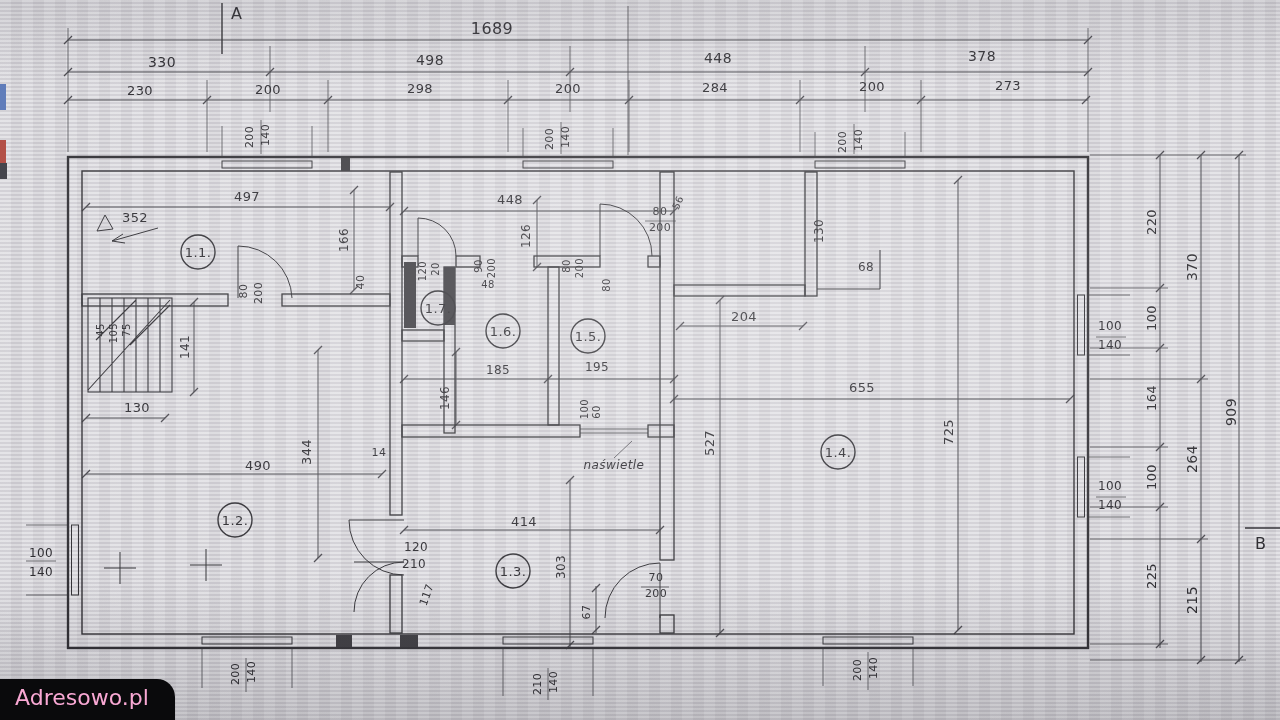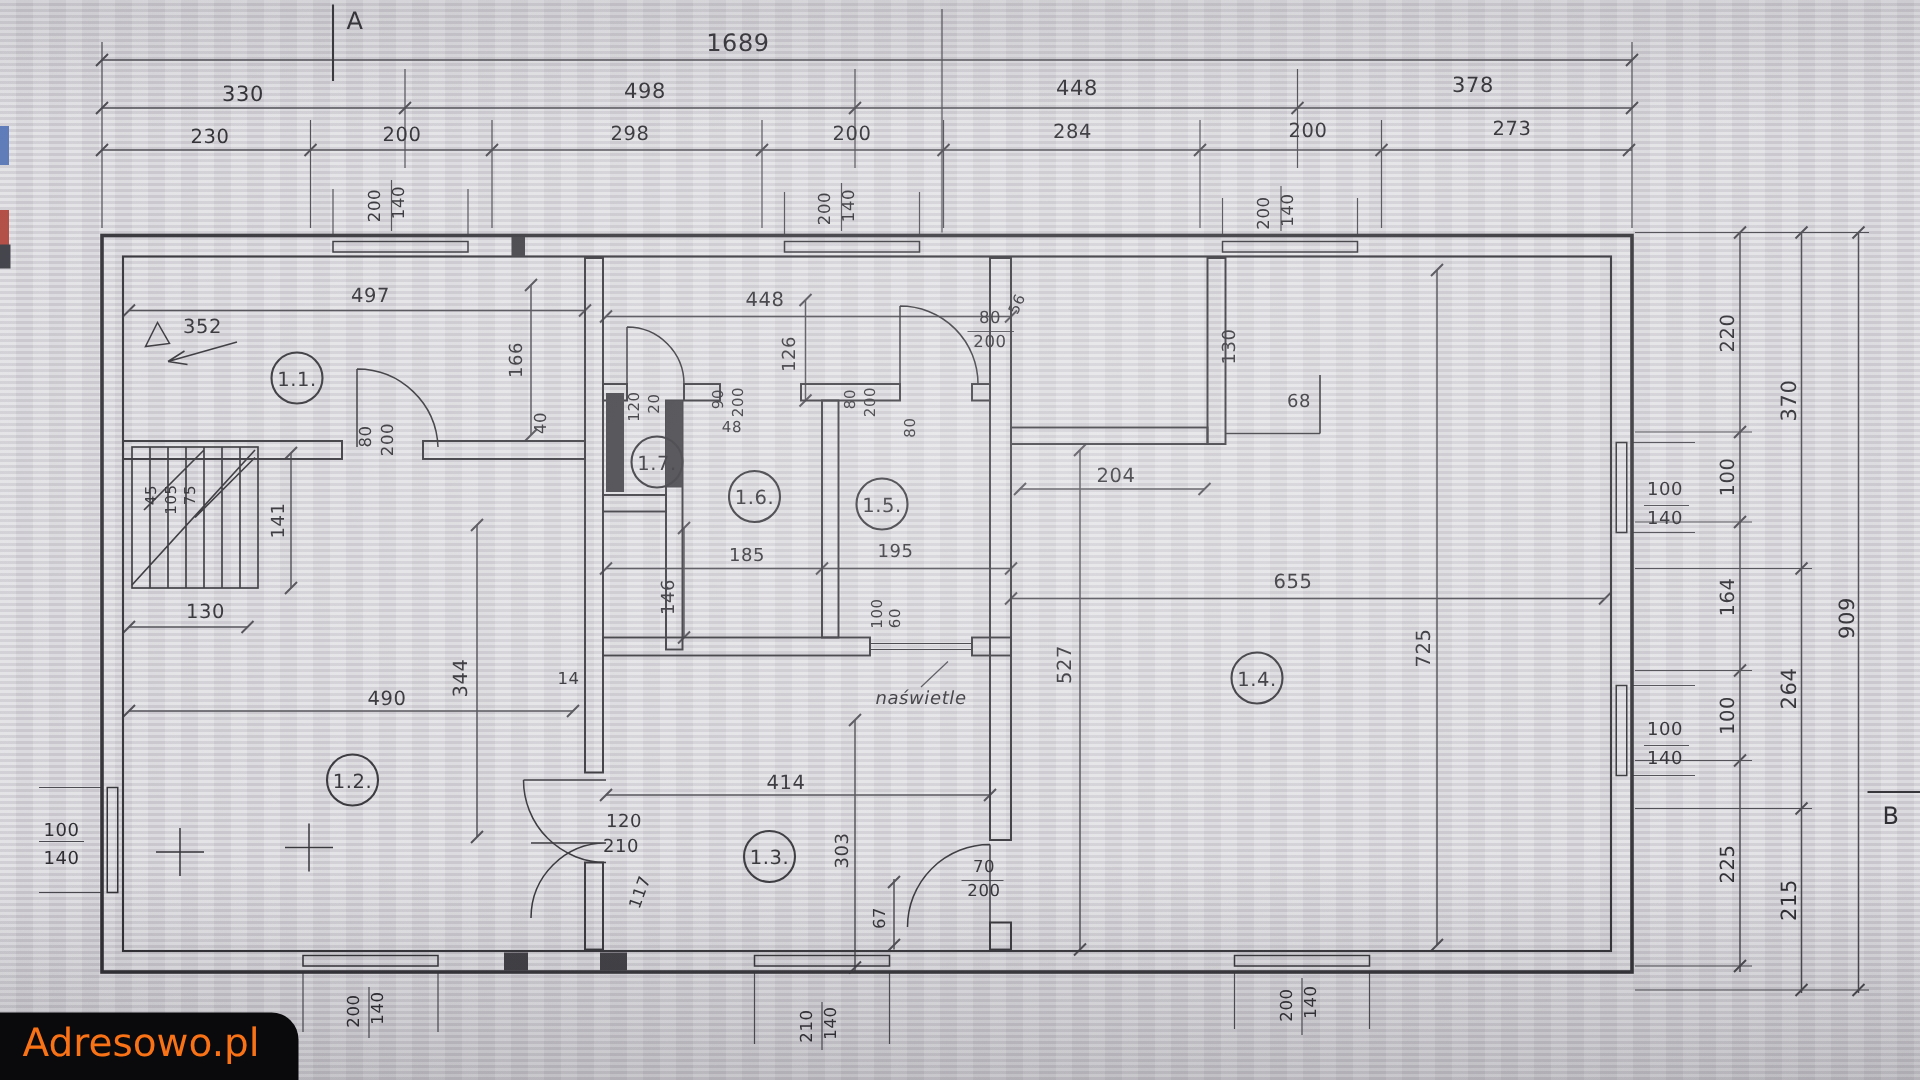--- a/index.html
+++ b/index.html
@@ -8,22 +8,22 @@
       repeating-linear-gradient(90deg, rgba(255,255,255,.05) 0 11px, rgba(0,0,0,.035) 11px 22px),
       repeating-linear-gradient(180deg, #e2e1e5 0 2px, #cfcdd3 2px 4px);
     font-family:"DejaVu Sans",sans-serif;}
   .shade{position:absolute;inset:0;pointer-events:none;z-index:3;
     background:
       linear-gradient(180deg, rgba(90,88,96,.10) 0%, rgba(255,255,255,0) 12%, rgba(255,255,255,0) 80%, rgba(60,58,66,.16) 100%),
       radial-gradient(130% 110% at 52% 42%, rgba(255,255,255,.22) 0%, rgba(255,255,255,0) 55%, rgba(70,68,78,.18) 100%);}
   svg.plan{position:absolute;left:0;top:0;z-index:2}
   .dim{fill:#2a292e;font-family:"DejaVu Sans",sans-serif;letter-spacing:.4px}
   .it{font-style:italic}
-  .watermark{position:absolute;left:0;bottom:0;background:#0a0a0c;color:#f97316;
-    font-size:26px;line-height:1;padding:8px 26px 11px 15px;border-top-right-radius:18px;z-index:5;
+  .watermark{position:absolute;left:0;bottom:0;background:#0a0a0c;color:#f9a8d4;
+    font-size:22px;line-height:1;padding:8px 26px 11px 15px;border-top-right-radius:18px;z-index:5;
     font-family:"DejaVu Sans",sans-serif;}
 </style>
 </head>
 <body>
 
 <div class="photo">
 
   <svg class="plan" width="1280" height="720" viewBox="0 0 1280 720">
 
     <g id="dim-layer" stroke="#47464d" fill="none" stroke-width="1">

